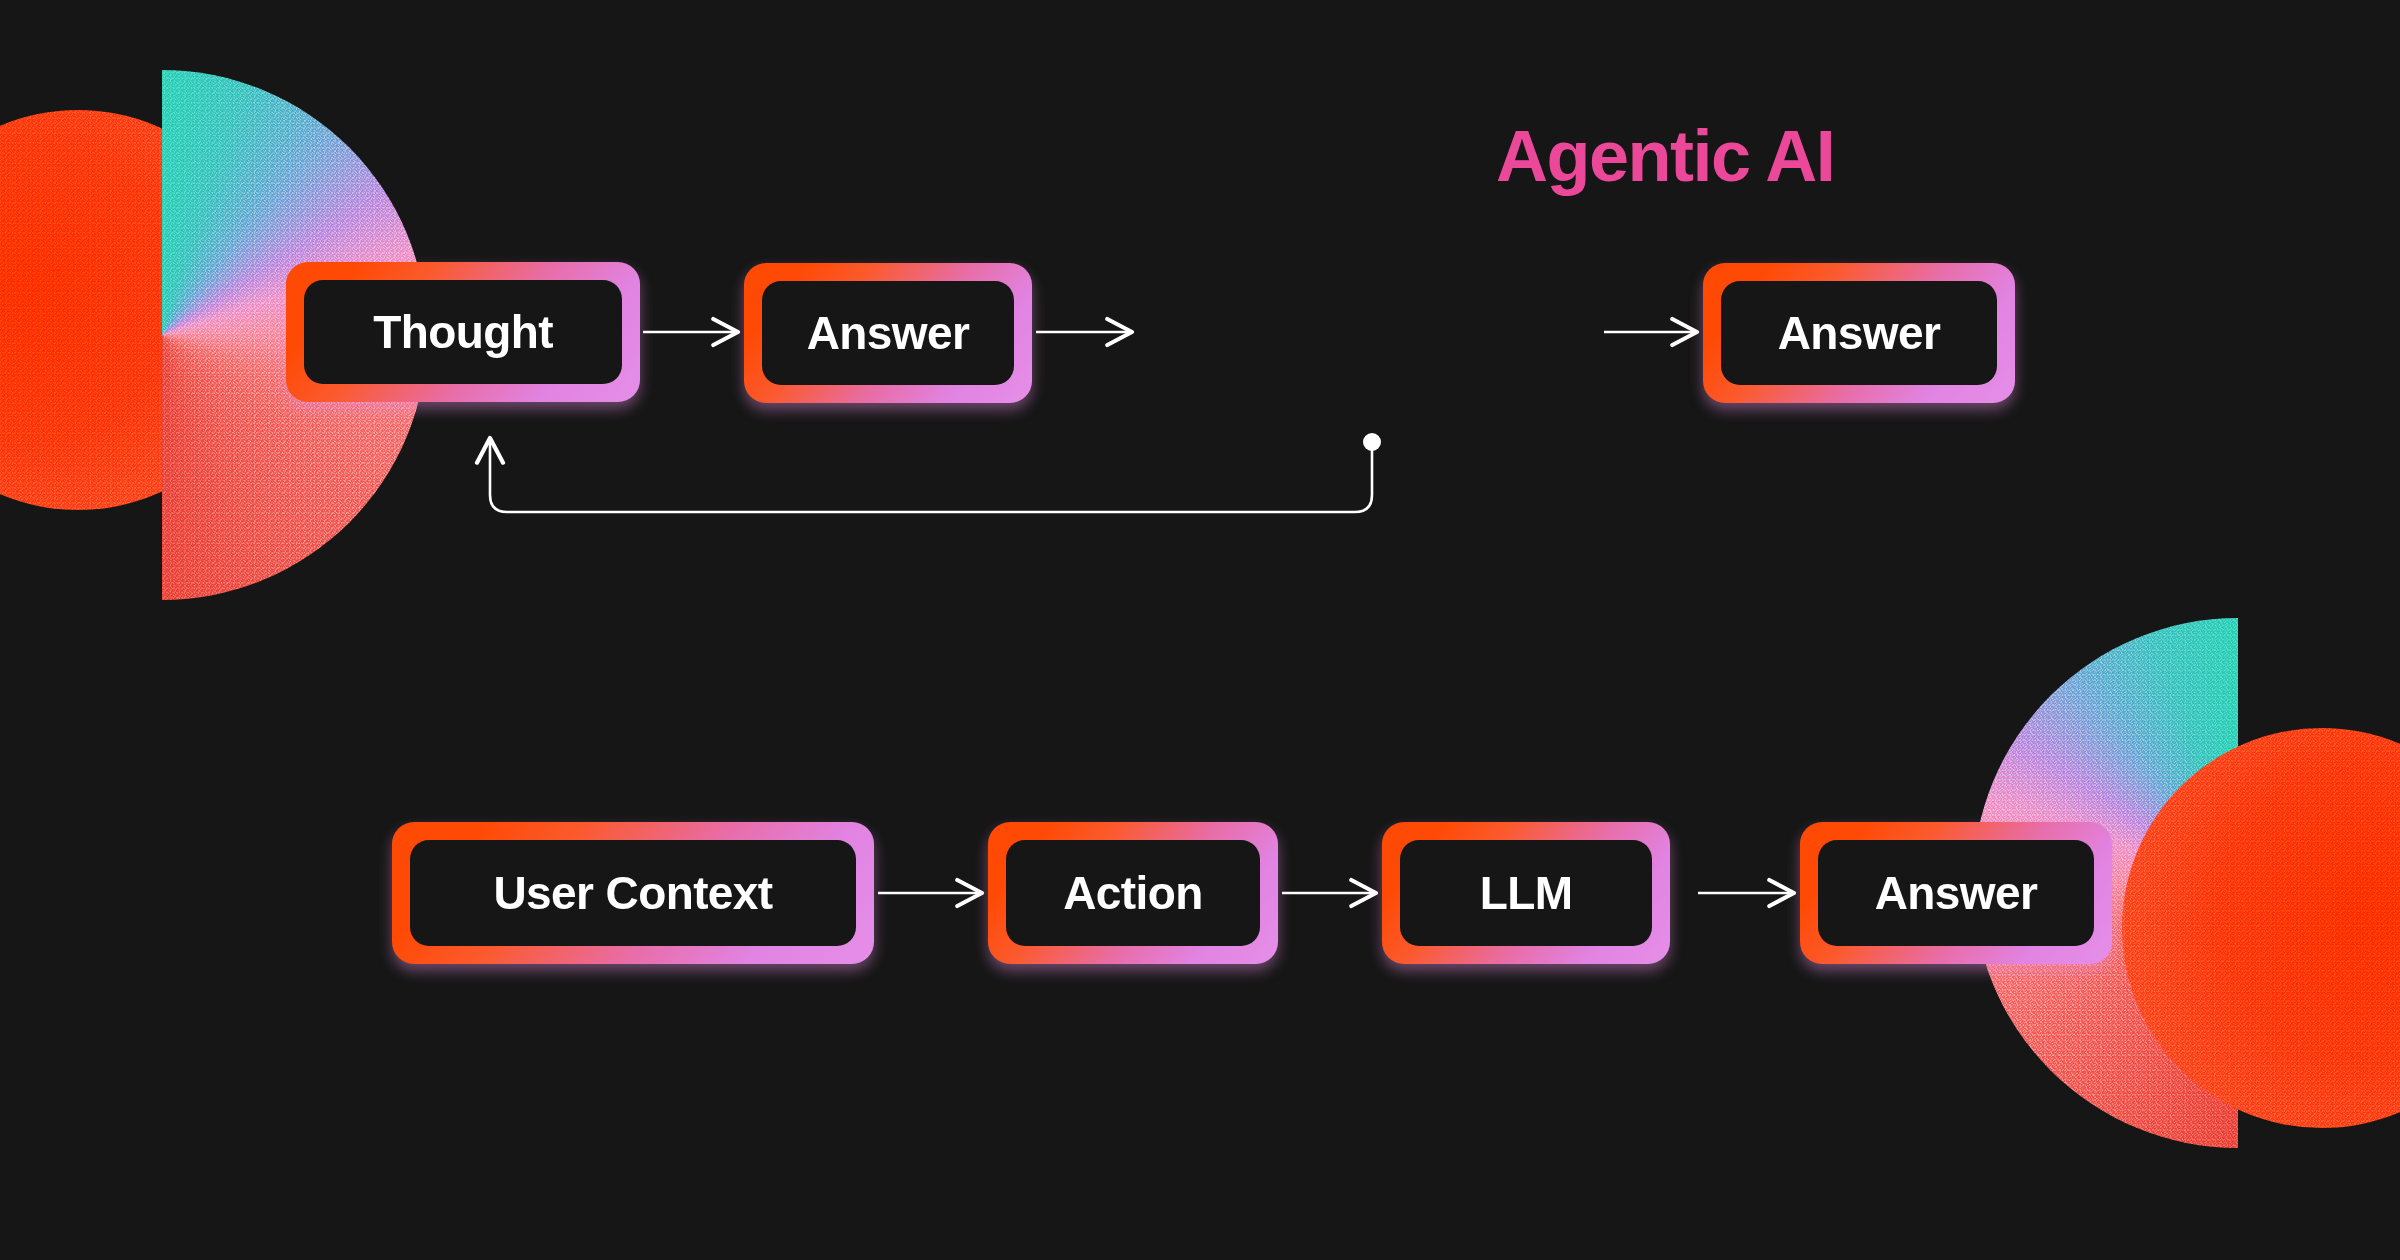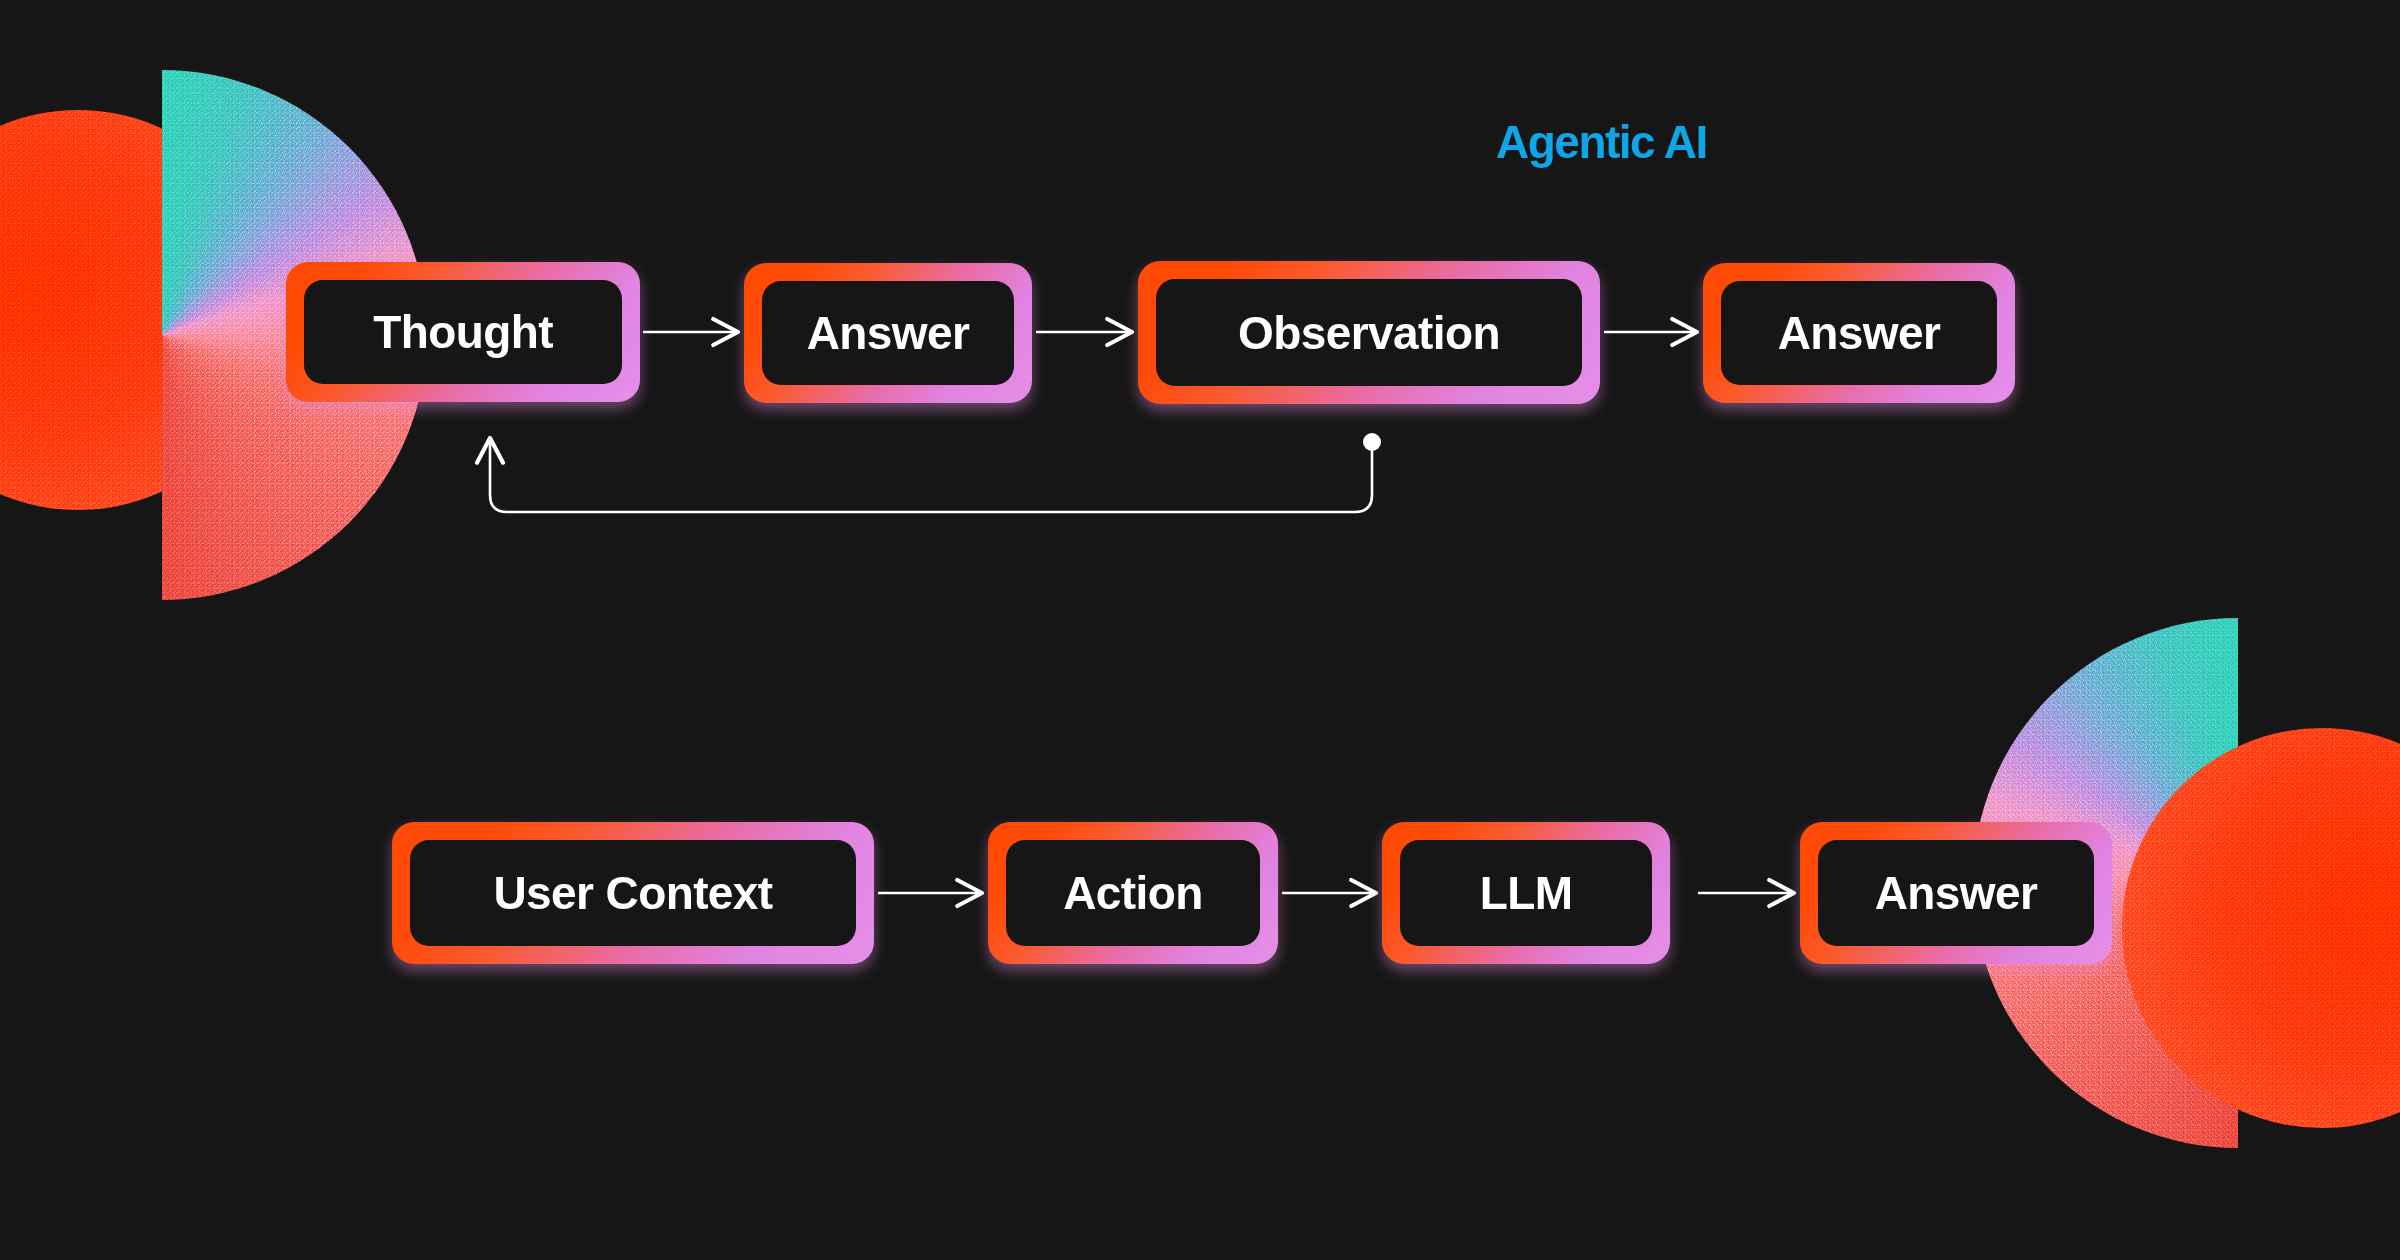--- a/index.html
+++ b/index.html
@@ -94,23 +94,23 @@
   #deco-right-circle {
     left: 2122px; top: 728px;
     width: 400px; height: 400px;
     border-radius: 50%;
     background: radial-gradient(circle at 62% 46%, #ff3b00 0%, #ff4512 45%, #ff5a2c 75%, #fb6236 100%);
   }
 
   
   .title {
     position: absolute;
-    color: #0ea5e9;
+    color: #ec4899;
     font-weight: 700;
-    font-size: 46px;
+    font-size: 72px;
     letter-spacing: -1.5px;
     white-space: nowrap;
   }
   #title-agentic  { left: 1496px; top: 115px; }
   #title-pipeline { left: 392px;  top: 660px; }
 
   
   .node {
     position: absolute;
     border-radius: 22px;
@@ -205,25 +205,20 @@
       <span class="node-label">Thought</span>
     </div>
   </div>
 
   <div class="node" id="node-action">
     <div class="node-inner">
       <span class="node-label">Answer</span>
     </div>
   </div>
 
-  <div class="node" id="node-observation">
-    <div class="node-inner">
-      <span class="node-label">Observation</span>
-    </div>
-  </div>
 
   <div class="node" id="node-answer-1">
     <div class="node-inner">
       <span class="node-label">Answer</span>
     </div>
   </div>
 
   <div class="node" id="node-usercontext">
     <div class="node-inner">
       <span class="node-label">User Context</span>

